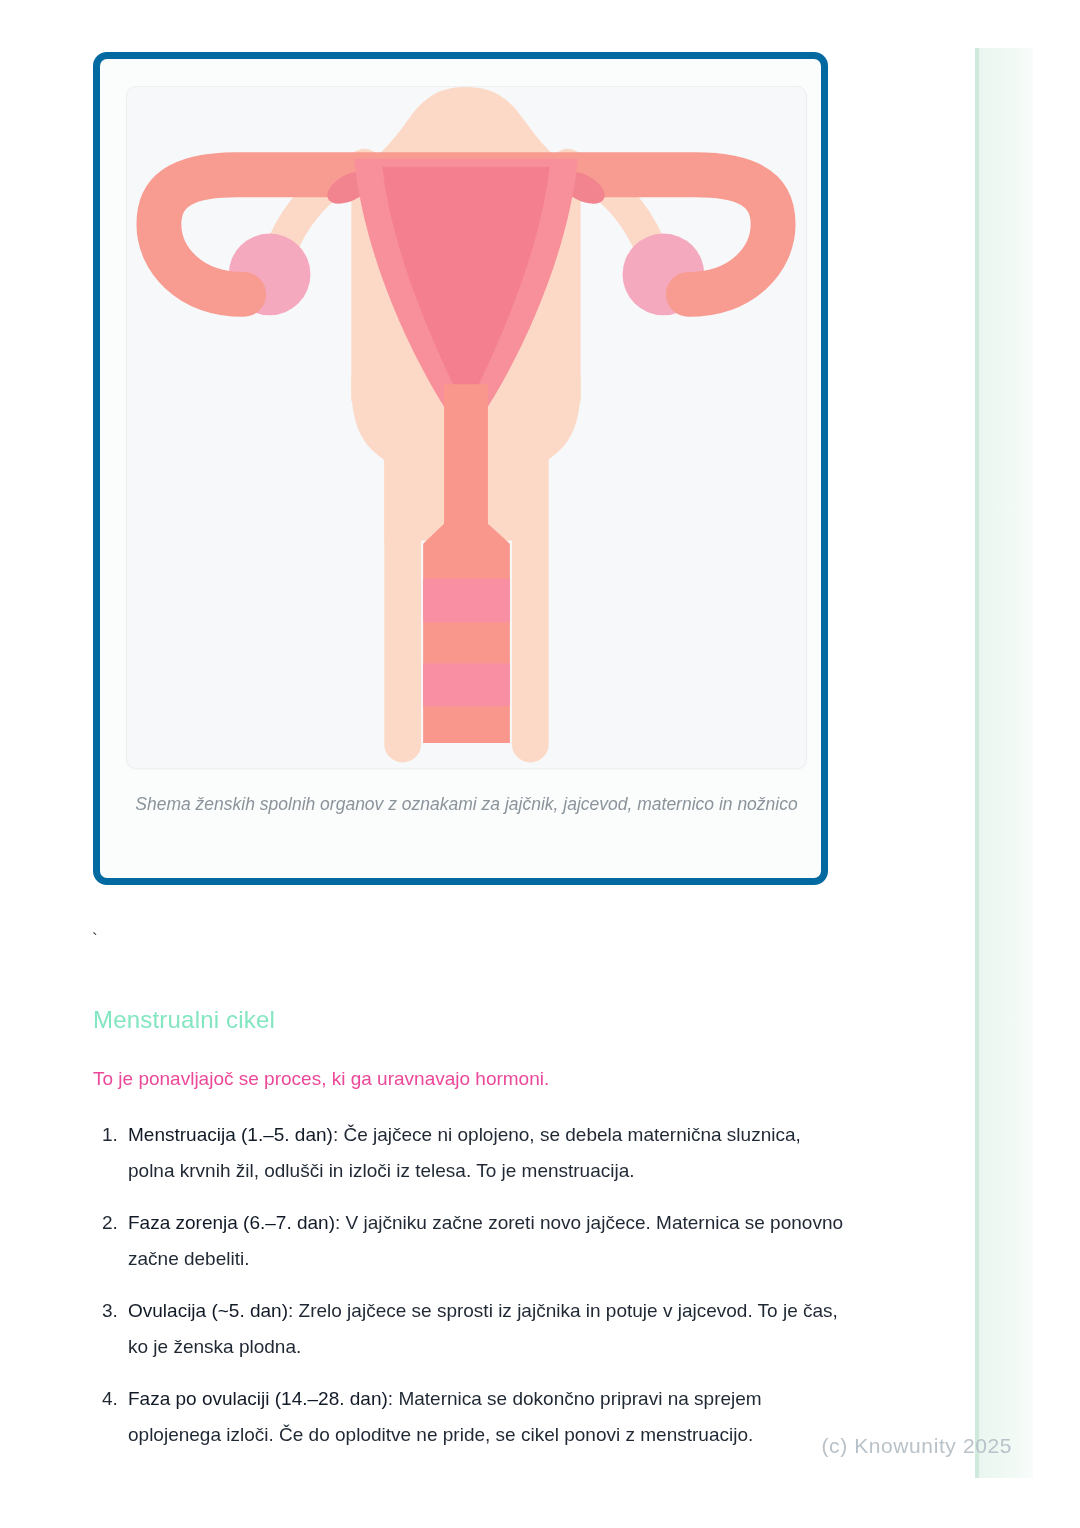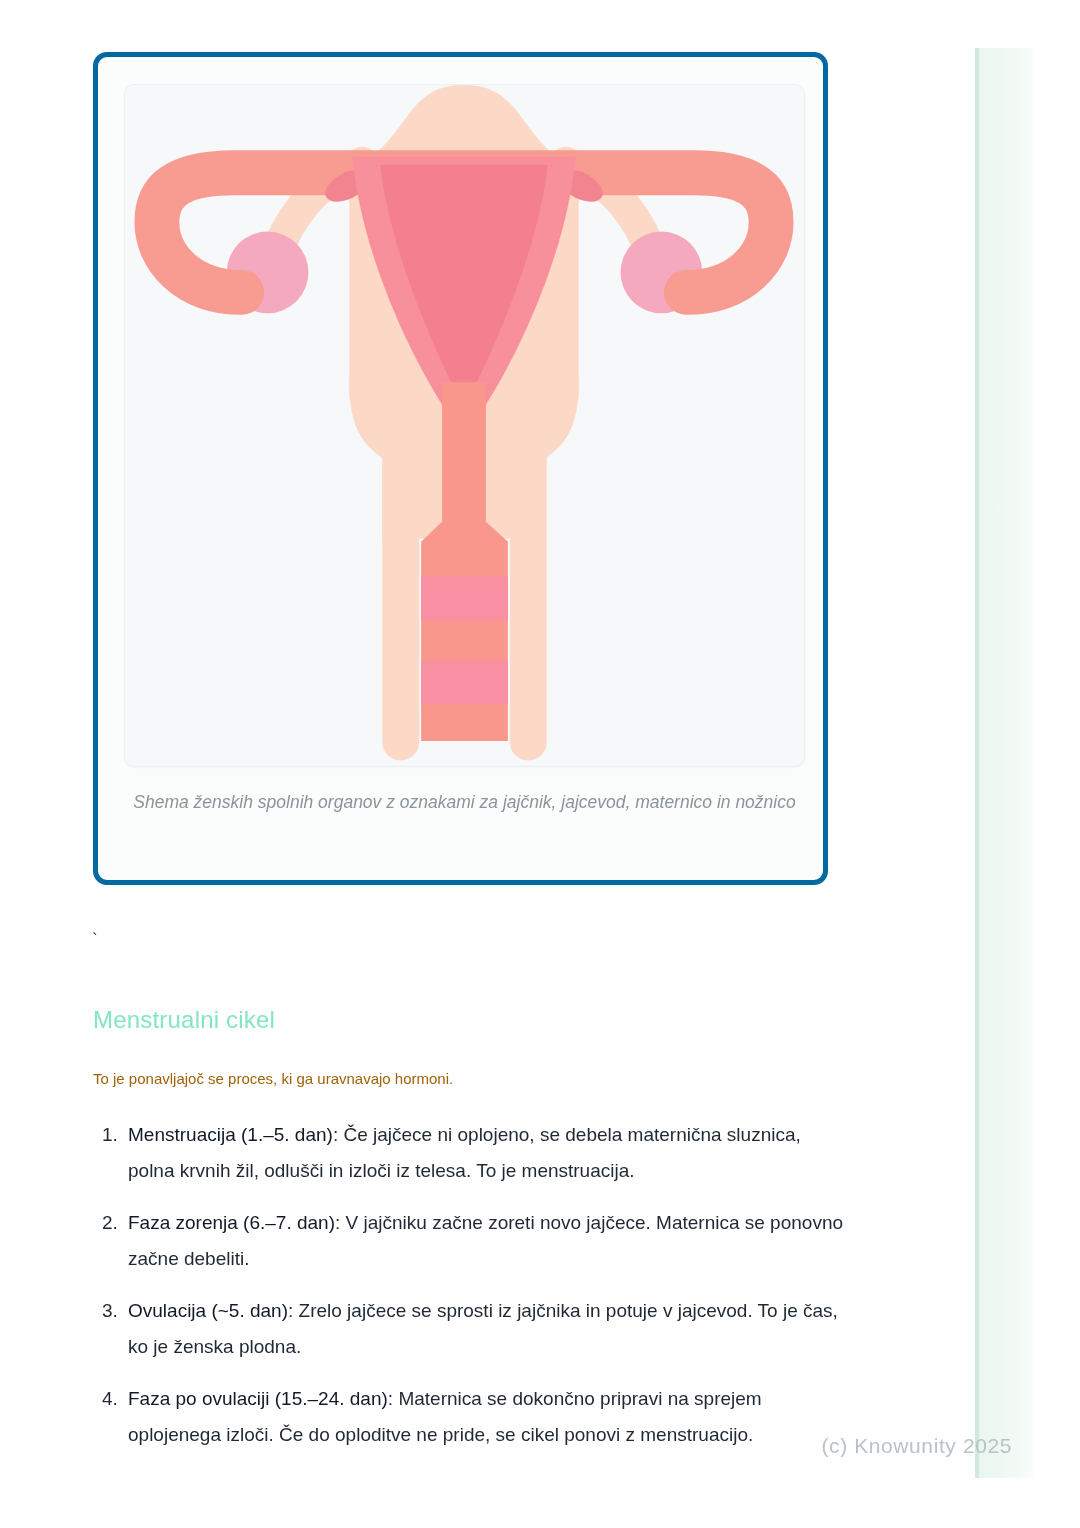--- a/index.html
+++ b/index.html
@@ -12,21 +12,21 @@
   
   .side-accent{
     position:absolute;left:975px;top:48px;width:58px;height:1430px;
     background:linear-gradient(90deg,#cfead d 0,#cfeadd 0);
     background:linear-gradient(90deg,#cfeadd 0px,#cfeadd 4px,#e9f6f0 4px,#f3faf6 70%,#f8fcfa 100%);
     z-index:1;
   }
   
   .figure-card{
     position:absolute;left:93px;top:52px;width:735px;height:833px;
-    background:#fafdfc;border:5px solid #0369a1;border-radius:14px;
+    background:#fafdfc;border:7px solid #0369a1;border-radius:14px;
     box-sizing:border-box;z-index:2;
   }
   .image-panel{
     position:absolute;left:26px;top:27px;width:681px;height:683px;
     background:#f7f8fa;border:1px solid #edeff2;border-radius:10px;
     box-sizing:border-box;overflow:hidden;
     box-shadow:0 1px 2px rgba(0,0,0,0.03);
   }
   .image-panel svg{display:block;width:679px;height:681px;}
   .figure-caption{
@@ -36,21 +36,21 @@
   }
   .stray-backtick{
     position:absolute;left:92px;top:930px;font-size:17px;color:#343a40;z-index:2;
   }
   .section-heading{
     position:absolute;left:93px;top:1006px;margin:0;
     font-size:24px;font-weight:500;color:#83e6c1;letter-spacing:.2px;z-index:2;
   }
   .intro-text{
     position:absolute;left:93px;top:1064px;margin:0;width:760px;
-    font-size:15px;line-height:30px;color:#a16207;z-index:2;
+    font-size:19px;line-height:30px;color:#ec4899;z-index:2;
   }
   .phase-list{
     position:absolute;left:102px;top:1117px;width:748px;margin:0;padding:0;
     list-style:none;z-index:2;
   }
   .phase-list li{
     display:flex;align-items:flex-start;
     font-size:19px;line-height:35.5px;color:#1f2833;
     margin-bottom:17px;
   }
@@ -125,17 +125,17 @@
   <li>
     <span class="num">2.</span>
     <span class="item-body"><b>Faza zorenja (6.–7. dan)</b><span>: V jajčniku začne zoreti novo jajčece. Maternica se ponovno začne debeliti.</span></span>
   </li>
   <li>
     <span class="num">3.</span>
     <span class="item-body"><b>Ovulacija (~5. dan)</b><span>: Zrelo jajčece se sprosti iz jajčnika in potuje v jajcevod. To je čas, ko je ženska plodna.</span></span>
   </li>
   <li>
     <span class="num">4.</span>
-    <span class="item-body"><b>Faza po ovulaciji (15.–24. dan)</b><span>: Maternica se dokončno pripravi na sprejem oplojenega izloči. Če do oploditve ne pride, se cikel ponovi z menstruacijo.</span></span>
+    <span class="item-body"><b>Faza po ovulaciji (14.–28. dan)</b><span>: Maternica se dokončno pripravi na sprejem oplojenega izloči. Če do oploditve ne pride, se cikel ponovi z menstruacijo.</span></span>
   </li>
 </ol>
 
 <div class="watermark">(c) Knowunity 2025</div>
 
 </body></html>

